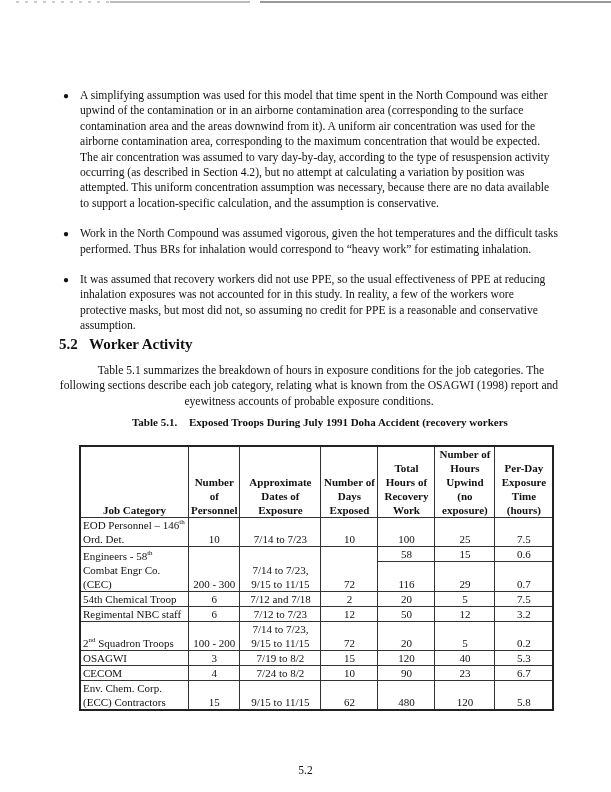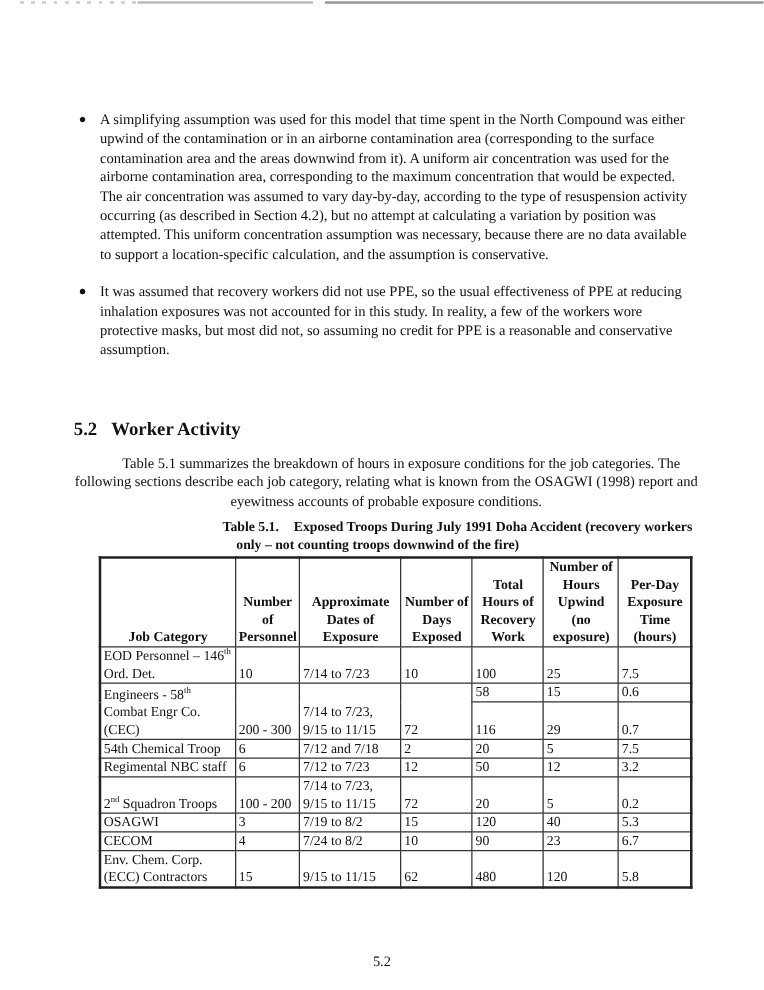--- a/index.html
+++ b/index.html
@@ -10,63 +10,63 @@
   .topdots { position: absolute; top: 1px; left: 16px; width: 95px; height: 2px;
              background: repeating-linear-gradient(90deg, #ccc 0 3px, #fff 3px 9px); }
   .bullets { position: absolute; left: 60px; top: 88px; width: 500px; font-size: 11.6px; line-height: 15.4px; }
   .bullet { position: relative; padding-left: 20px; margin-bottom: 15px; }
   .bullet .dot { position: absolute; left: 3px; top: 0; font-size: 10px; }
   h2 { position: absolute; left: 59px; top: 336px; margin: 0; font-size: 15px; font-weight: bold; }
   h2 .num { display: inline-block; width: 30px; }
   .intro { position: absolute; left: 59px; top: 363px; width: 500px; font-size: 11.6px; line-height: 15.4px;
            text-indent: 24px; text-align: center; }
   .caption { position: absolute; left: 132px; top: 415px; font-size: 11px; font-weight: bold; line-height: 14px; }
-  .caption .lbl { display: inline-block; width: 57px; margin-left: 46px; }
+  .caption .lbl { display: inline-block; width: 57px; }
   .caption .l2 { padding-left: 57px; display: block; }
   table { position: absolute; left: 79px; top: 445px; border-collapse: collapse;
           border: 2px solid #222; font-size: 11px; line-height: 14px; }
   td, th { border: 1px solid #333; padding: 0 2px; vertical-align: bottom; }
   th { font-weight: bold; text-align: center; }
   th.jc { text-align: center; }
-  td.c { text-align: left; }
+  td.c { text-align: center; }
   td.l { text-align: left; }
   .c1 { width: 103px; margin-top: 20px; } .c2 { width: 46px; } .c3 { width: 76px; } .c4 { width: 52px; }
   .c5 { width: 52px; font-family: Liberation Serif, serif; } .c6 { width: 55px; } .c7 { width: 53px; }
   sup { font-size: 7px; line-height: 0; }
   .pagenum { position: absolute; left: 0; width: 611px; top: 764px; text-align: center; font-size: 11.5px; }
 </style>
 </head>
 <body>
 
 <div class="topdots"></div>
 <div class="topline"></div>
 
 <div class="bullets">
   <div class="bullet">
     <span class="dot">●</span>
     <span>A simplifying assumption was used for this model that time spent in the North Compound was either upwind of the contamination or in an airborne contamination area (corresponding to the surface contamination area and the areas downwind from it).  A uniform air concentration was used for the airborne contamination area, corresponding to the maximum concentration that would be expected. The air concentration was assumed to vary day-by-day, according to the type of resuspension activity occurring (as described in Section 4.2), but no attempt at calculating a variation by position was attempted.  This uniform concentration assumption was necessary, because there are no data available to support a location-specific calculation, and the assumption is conservative.</span>
   </div>
   <div class="bullet">
     <span class="dot">●</span>
+    <span>Work in the North Compound was assumed vigorous, given the hot temperatures and the difficult tasks performed.  Thus BRs for inhalation would correspond to “heavy work” for estimating inhalation.</span>
   </div>
   <div class="bullet">
     <span class="dot">●</span>
     <span>It was assumed that recovery workers did not use PPE, so the usual effectiveness of PPE at reducing inhalation exposures was not accounted for in this study.  In reality, a few of the workers wore protective masks, but most did not, so assuming no credit for PPE is a reasonable and conservative assumption.</span>
   </div>
 </div>
 
 <h2>
   <span class="num">5.2</span><span>Worker Activity</span>
 </h2>
 
 <div class="intro">Table 5.1 summarizes the breakdown of hours in exposure conditions for the job categories.  The following sections describe each job category, relating what is known from the OSAGWI (1998) report and eyewitness accounts of probable exposure conditions.</div>
 
 <div class="caption">
   <span class="lbl">Table 5.1.</span><span>Exposed Troops During July 1991 Doha Accident (recovery workers</span>
-  <span class="l2">only – not counting troops downwind of the fire)</span>
 </div>
 
 <table>
   <tbody>
       <tr style="height:66px">
     <th class="c1 jc">Job Category</th>
     <th class="c2">Number of Personnel</th>
     <th class="c3">Approximate Dates of Exposure</th>
     <th class="c4">Number of Days Exposed</th>
     <th class="c5">Total Hours of Recovery Work</th>

